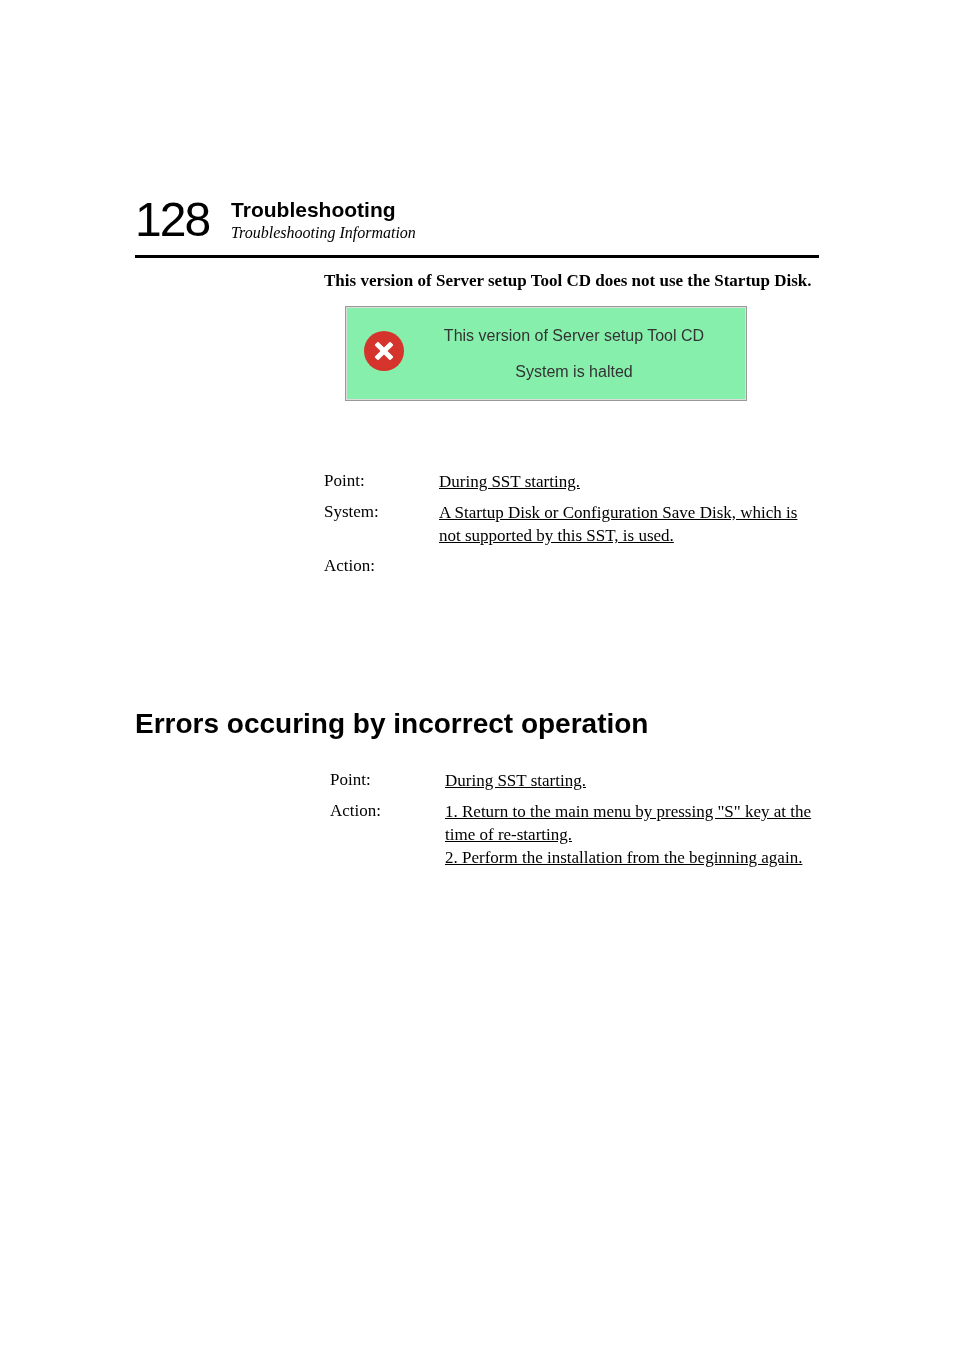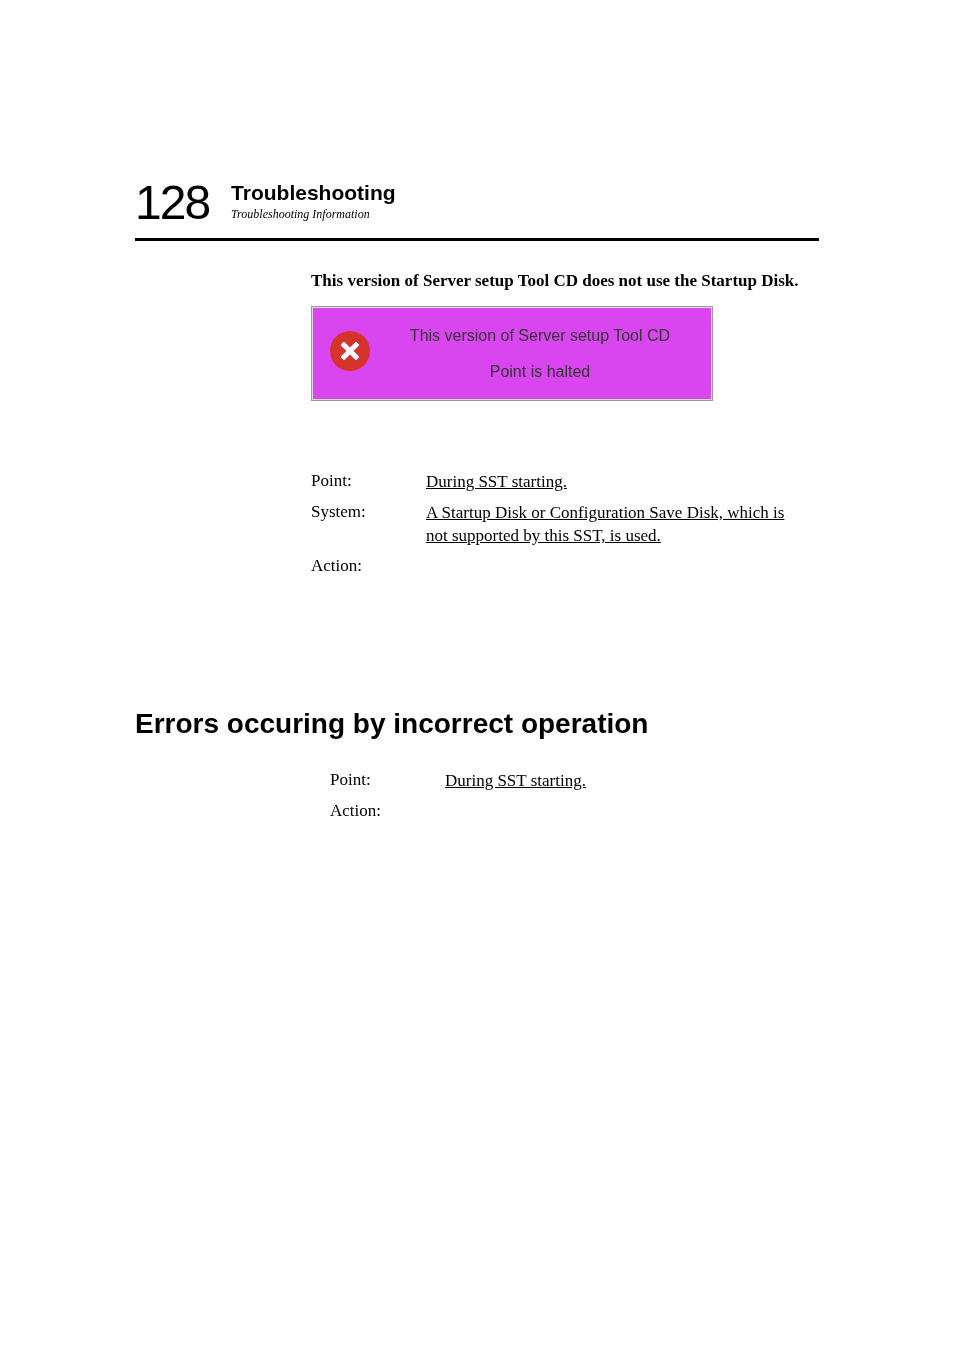--- a/index.html
+++ b/index.html
@@ -10,21 +10,21 @@
     body {
       font-family: "Times New Roman", Times, serif;
       background: #ffffff;
       width: 954px;
       height: 1351px;
       position: relative;
       color: #000000;
     }
     .header-region {
       position: absolute;
-      top: 175px;
+      top: 192px;
       left: 135px;
       right: 135px;
     }
     .page-number {
       font-family: Arial, Helvetica, sans-serif;
       font-size: 48px;
       font-weight: 400;
       display: inline-block;
       vertical-align: top;
       letter-spacing: -2px;
@@ -34,49 +34,50 @@
       vertical-align: top;
       margin-left: 18px;
       margin-top: 6px;
     }
     .header-title {
       font-family: Arial, Helvetica, sans-serif;
       font-size: 21px;
       font-weight: bold;
     }
     .header-subtitle {
-      font-size: 12px;
+      font-size: 16px;
       font-style: italic;
       margin-top: 2px;
     }
     .header-rule {
       border: none;
       border-top: 3px solid #000000;
       margin-top: 8px;
     }
     .content {
       position: absolute;
       top: 270px;
-      left: 311px;
+      left: 324px;
       width: 490px;
     }
     .bold-intro {
       font-weight: bold;
       font-size: 17px;
       line-height: 1.3;
       margin-bottom: 14px;
     }
     .dialog-box {
       display: flex;
       align-items: flex-start;
-      background: #d946ef;
+      background: #86efac;
       border: 1px solid #999;
       box-shadow: inset 0 0 0 1px #ddd;
       padding: 18px 22px 18px 18px;
       width: 402px;
+      margin-left: 21px;
     }
     .dialog-icon {
       width: 40px;
       height: 40px;
       border-radius: 50%;
       background: #d4342c;
       position: relative;
       flex-shrink: 0;
       margin-top: 6px;
     }
@@ -163,21 +164,21 @@
   <hr class="header-rule">
 </div>
 
 <div class="content">
   <p class="bold-intro">This version of Server setup Tool CD does not use the Startup Disk.</p>
 
   <div class="dialog-box">
     <div class="dialog-icon"></div>
     <div class="dialog-text">
       <span class="dialog-line1">This version of Server setup Tool CD</span>
-      <span class="dialog-line3">Point is halted</span>
+      <span class="dialog-line3">System is halted</span>
     </div>
   </div>
 
   <div class="info-table">
     <div class="info-row">
       <div class="info-label">Point:</div>
       <div class="info-value">During SST starting.</div>
     </div>
     <div class="info-row">
       <div class="info-label">System:</div>
@@ -192,15 +193,17 @@
 <h2 class="section-heading">Errors occuring by incorrect operation</h2>
 
 <div class="content2">
   <div class="info-table2">
     <div class="info-row">
       <div class="info-label">Point:</div>
       <div class="info-value">During SST starting.</div>
     </div>
     <div class="info-row">
       <div class="info-label">Action:</div>
+      <div class="info-value" style="white-space: pre-line;">1. Return to the main menu by pressing "S" key at the time of re-starting.
+2. Perform the installation from the beginning again.</div>
     </div>
   </div>
 </div>
 
 </body></html>

